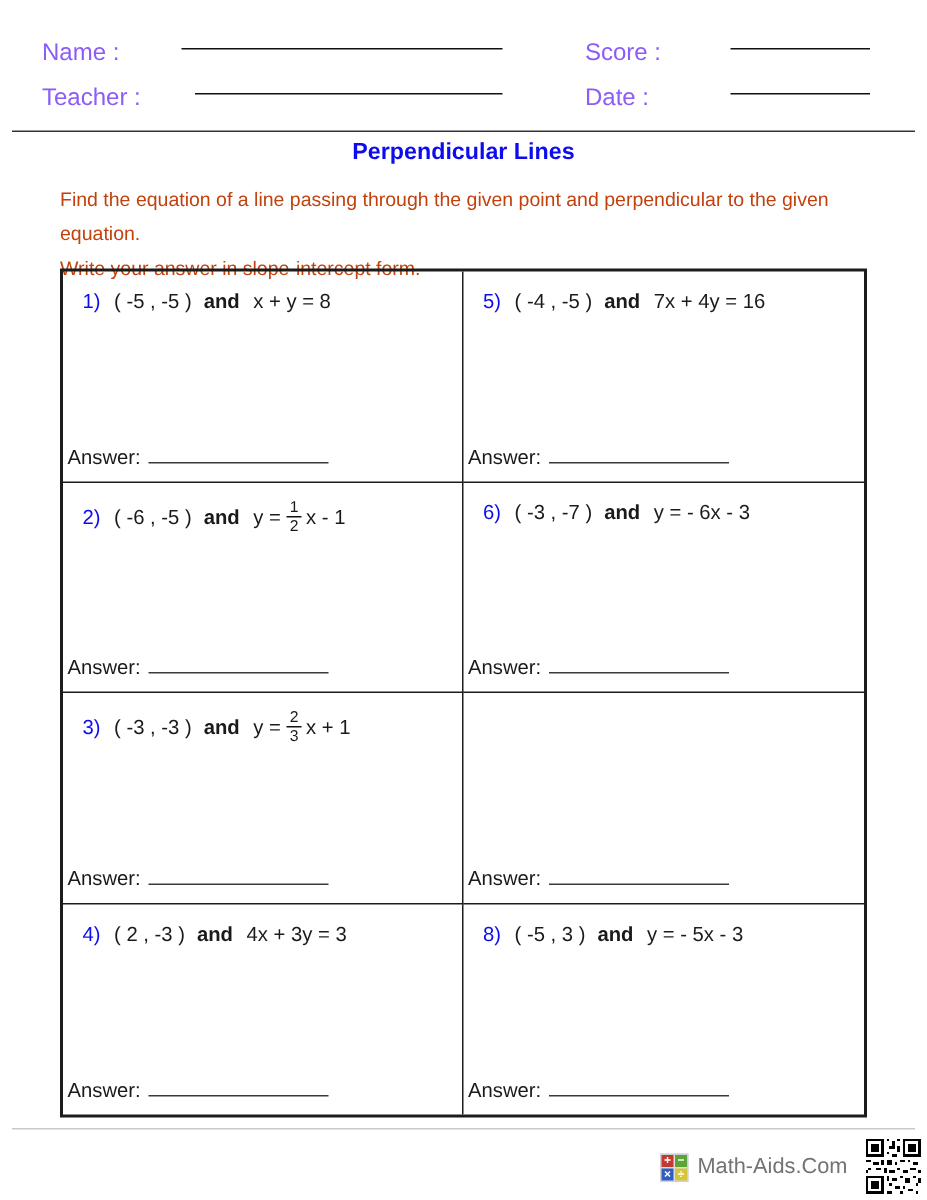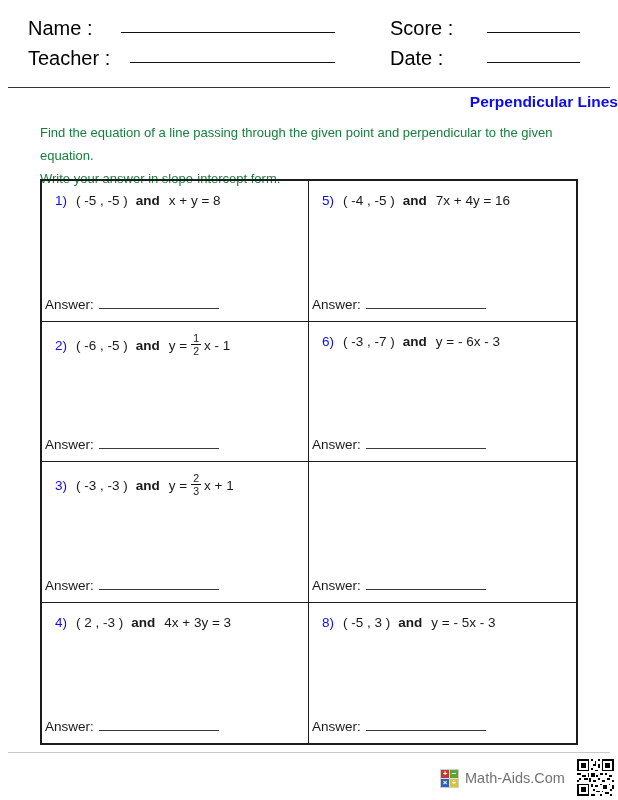--- a/index.html
+++ b/index.html
@@ -8,37 +8,37 @@
   .sheet {
     position: relative;
     width: 618px;
     height: 800px;
     background: #ffffff;
     color: #1a1a1a;
     overflow: hidden;
     margin: 0 auto;
   }
   
-  .hlabel { position: absolute; font-size: 20px; color: #000000; }
+  .hlabel { position: absolute; font-size: 16px; color: #8b5cf6; margin-top: 10px; }
   .hline  { position: absolute; border-bottom: 1.6px solid #111; height: 1px; }
   .lbl-name    { left: 28px;  top: 17px; }
   .lbl-teacher { left: 28px;  top: 47px; }
   .lbl-score   { left: 390px; top: 17px; }
   .lbl-date    { left: 390px; top: 47px; }
   .line-name    { left: 121px; top: 32px; width: 214px; }
   .line-teacher { left: 130px; top: 62px; width: 205px; }
   .line-score   { left: 487px; top: 32px; width: 93px; }
   .line-date    { left: 487px; top: 62px; width: 93px; }
   .header-rule { position: absolute; top: 87px; left: 8px; right: 8px; border-top: 1.6px solid #333; }
   
   .title {
     position: absolute; top: 93px; left: 0; width: 100%;
-    text-align: right; font-size: 15.5px; font-weight: bold;
-  }
-  .instructions { position: absolute; top: 121px; left: 40px; right: 30px; font-size: 13px; color: #15803d; }
+    text-align: center; font-size: 15.5px; font-weight: bold;
+  }
+  .instructions { position: absolute; top: 121px; left: 40px; right: 30px; font-size: 13px; color: #c2410c; }
   .instructions div { line-height: 23px; }
   
   .grid {
     position: absolute; left: 40px; top: 179px; width: 538px; height: 566px;
     display: grid; grid-template-columns: 1fr 1fr; grid-template-rows: repeat(4, 1fr);
     border: 2px solid #1c1c1c;
   }
   .cell { position: relative; padding: 10px 10px 0 13px; }
   .cell:nth-child(odd) { border-right: 1.2px solid #1c1c1c; }
   .cell:not(:nth-last-child(-n+2)) { border-bottom: 1.2px solid #1c1c1c; }

